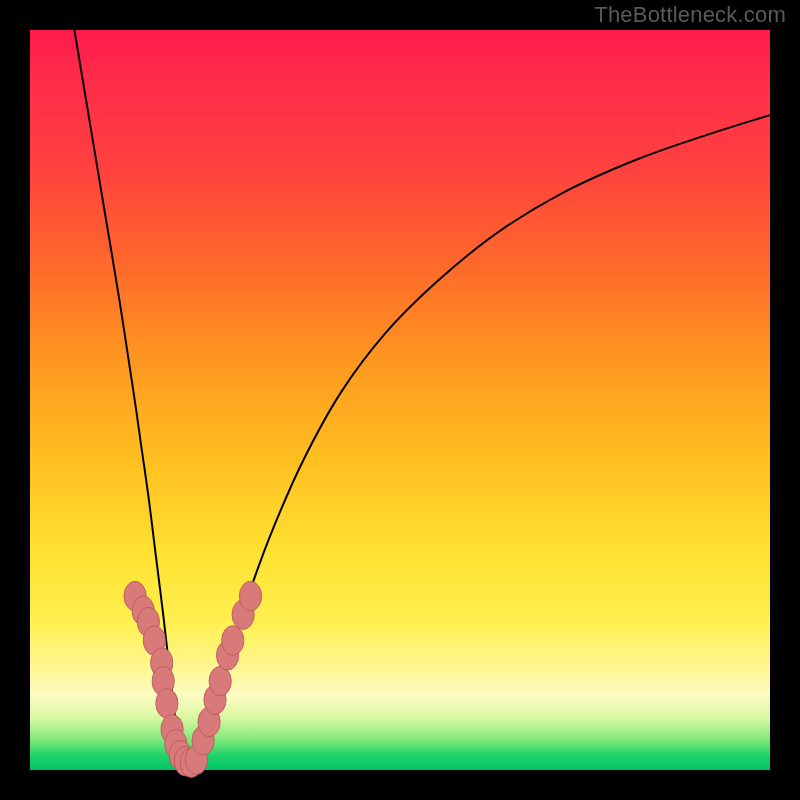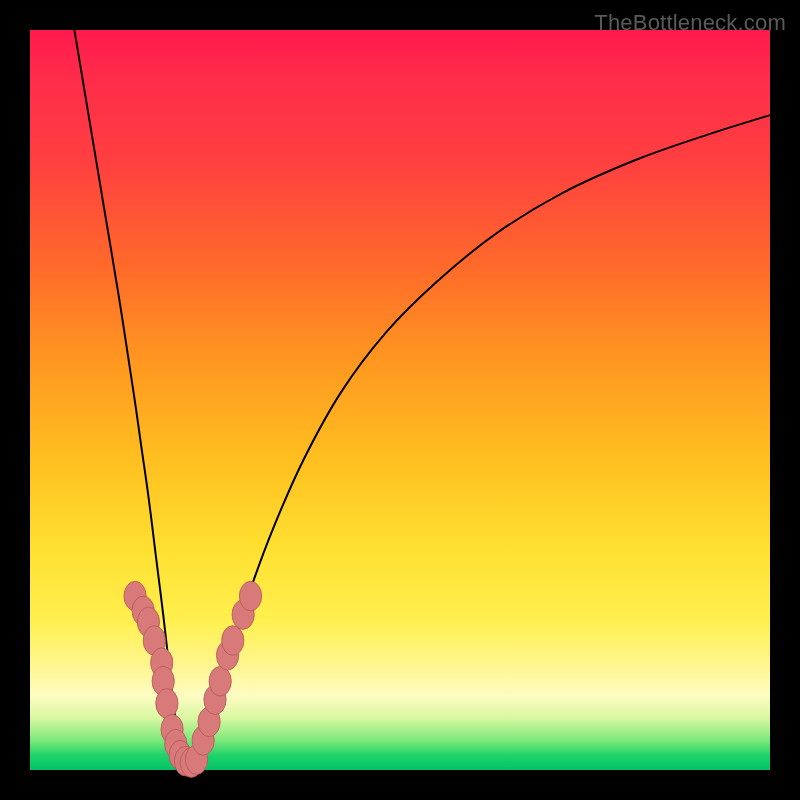--- a/index.html
+++ b/index.html
@@ -37,21 +37,21 @@
       #fff690 86%,
       #fdfcc2 90%,
       #d8f7a0 93%,
       #7de87a 96%,
       #20d26a 98%,
       #00c466 100%
     );
   }
   .watermark {
     position: absolute;
-    top: 10px;
+    top: 2px;
     right: 14px;
     color: #5a5a5a;
     font-size: 22px;
     font-weight: 500;
     letter-spacing: 0.2px;
     user-select: none;
   }
   svg.curves {
     position: absolute;
     left: 0;

